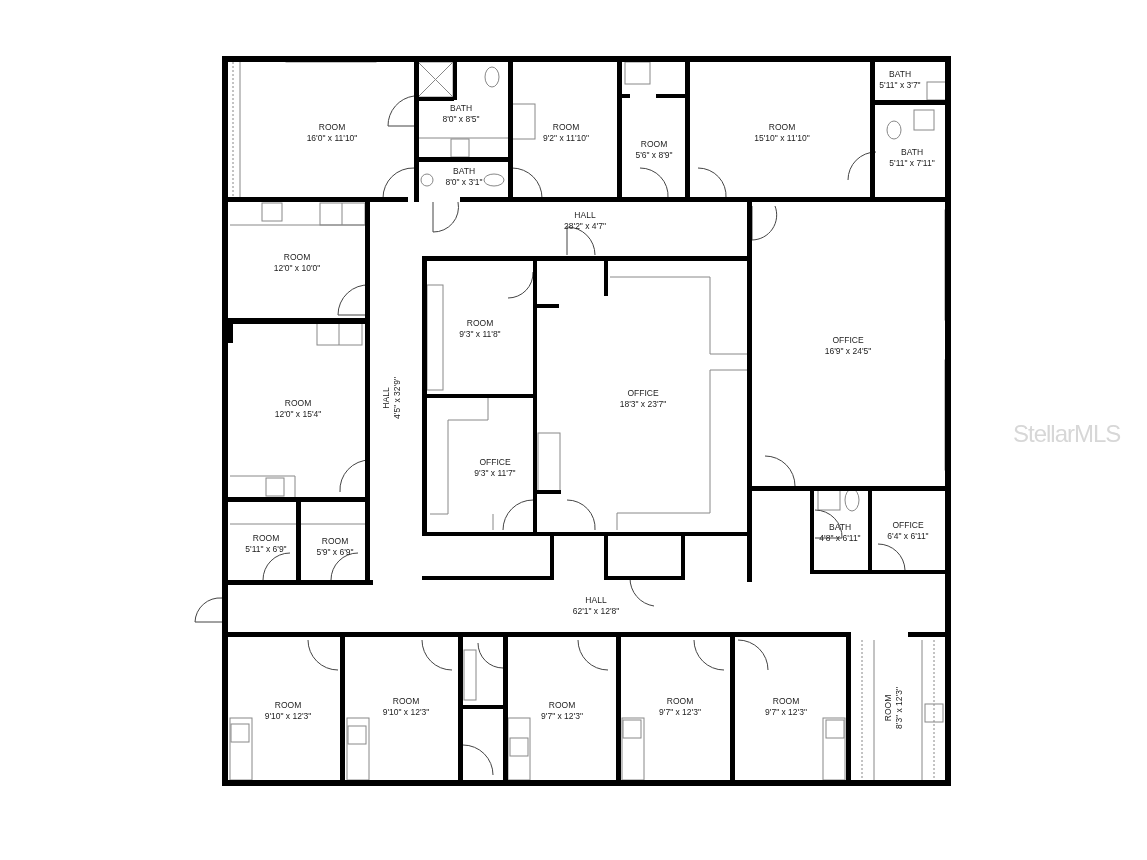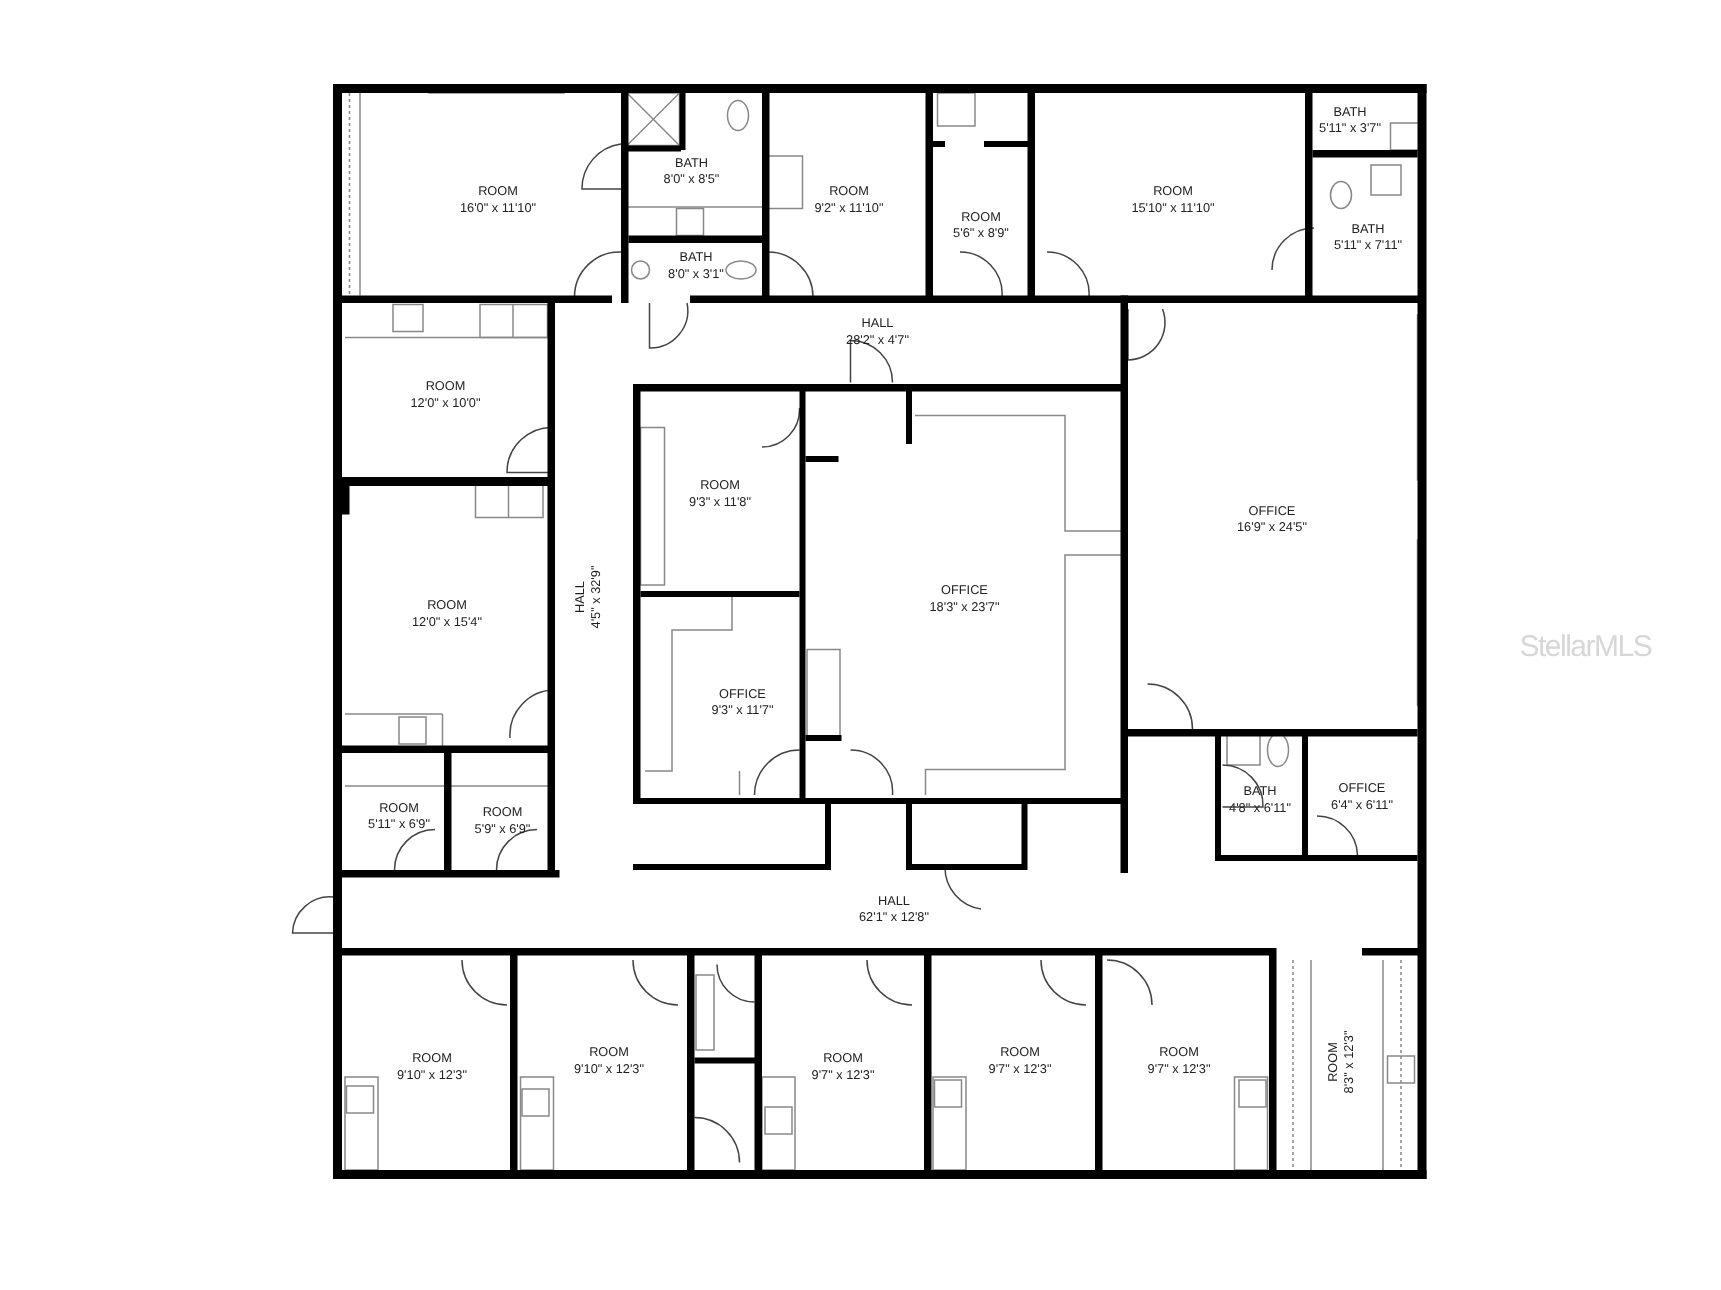--- a/index.html
+++ b/index.html
@@ -1,20 +1,20 @@
 <!DOCTYPE html>
 <html><head>
 <meta charset="utf-8">
 <style>
   html, body { margin:0; padding:0; background:#ffffff; }
   body { width:1147px; height:860px; position:relative; overflow:hidden; font-family:"Liberation Sans", sans-serif; }
   #plan { position:absolute; left:0; top:0; width:1147px; height:860px; }
   .label { position:absolute; text-align:center; color:#222; font-size:8.5px; line-height:11px; transform:translate(-50%,-50%); white-space:nowrap; }
   .label.vert { transform:translate(-50%,-50%) rotate(-90deg); }
-  .watermark { position:absolute; left:1013px; top:420px; font-size:20px; color:#d7d7d7; letter-spacing:-1px; font-family:"Liberation Sans", sans-serif; }
+  .watermark { position:absolute; left:1013px; top:420px; font-size:24px; color:#d7d7d7; letter-spacing:-1px; font-family:"Liberation Sans", sans-serif; }
 </style>
 </head>
 <body>
 
 <svg id="plan" viewBox="0 0 1147 860" xmlns="http://www.w3.org/2000/svg">
   <g fill="none" stroke="#888" stroke-width="1">
 
     <line x1="240" y1="62" x2="240" y2="197"></line>
     <line x1="233" y1="62" x2="233" y2="197" stroke-dasharray="2,2"></line>
 

